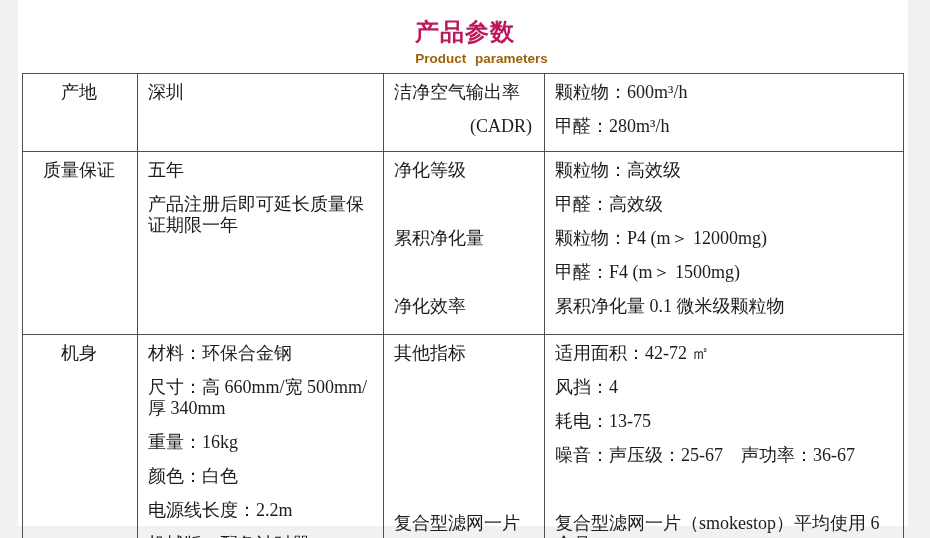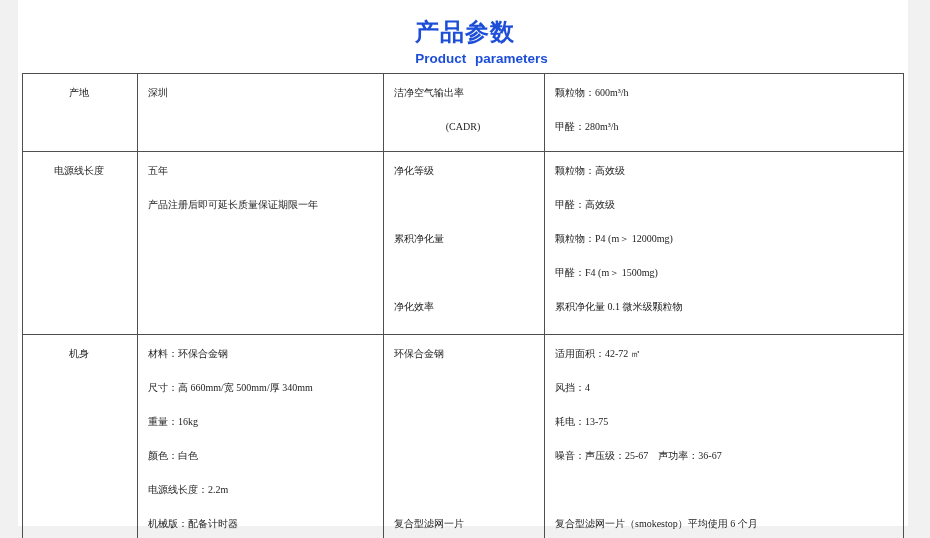--- a/index.html
+++ b/index.html
@@ -14,47 +14,47 @@
   .card {
     position:absolute; left:18px; top:0;
     width:890px; height:526px;
     background:#ffffff;
   }
   .header { position:absolute; left:0; top:0; width:930px; text-align:center; }
   .title {
     margin:0; padding-top:16px;
     font-family:"Liberation Sans","DejaVu Sans",sans-serif;
     font-size:24px; font-weight:bold;
-    color:#1d4ed8; letter-spacing:1px;
+    color:#be185d; letter-spacing:1px;
   }
   .subtitle {
     margin-top:3px;
     font-family:"Liberation Sans","DejaVu Sans",sans-serif;
     font-size:13.5px; font-weight:bold;
-    color:#1d4ed8; word-spacing:5px;padding-left:33px;
+    color:#a16207; word-spacing:5px;padding-left:33px;
   }
   table.params {
     position:absolute; left:22px; top:73px;
     width:881px;
     border-collapse:collapse; table-layout:fixed;
   }
   table.params td {
     border:1px solid #4f4f4f;
     vertical-align:top;
     padding:8px 12px 0 10px;
-    font-size:10px;
+    font-size:18px;
   }
   td.lbl { text-align:center; padding-left:4px; padding-right:4px; }
   .ln {
     min-height:21px; line-height:21px;
     margin-bottom:13px;
     white-space:pre-wrap;
   }
   .ln:last-child { margin-bottom:0; }
-  .ln.center { text-align:center; }
+  .ln.center { text-align:right; }
   tr.r1 td { height:69px; }
   tr.r2 td { height:174px; }
   tr.r3 td { height:207px; }
 </style>
 </head>
 <body>
 
 <div class="card"></div>
 
 <div class="header">
@@ -82,21 +82,21 @@
         <div class="ln center">(CADR)</div>
       </td>
       <td>
         <div class="ln">颗粒物：600m³/h</div>
         <div class="ln">甲醛：280m³/h</div>
       </td>
     </tr>
 
     <tr class="r2">
       <td class="lbl">
-        <div class="ln">电源线长度</div>
+        <div class="ln">质量保证</div>
       </td>
       <td>
         <div class="ln">五年</div>
         <div class="ln">产品注册后即可延长质量保证期限一年</div>
       </td>
       <td>
         <div class="ln">净化等级</div>
         <div class="ln"></div>
         <div class="ln">累积净化量</div>
         <div class="ln"></div>
@@ -117,21 +117,21 @@
       </td>
       <td>
         <div class="ln">材料：环保合金钢</div>
         <div class="ln">尺寸：高 660mm/宽 500mm/厚 340mm</div>
         <div class="ln">重量：16kg</div>
         <div class="ln">颜色：白色</div>
         <div class="ln">电源线长度：2.2m</div>
         <div class="ln">机械版：配备计时器</div>
       </td>
       <td>
-        <div class="ln">环保合金钢</div>
+        <div class="ln">其他指标</div>
         <div class="ln"></div>
         <div class="ln"></div>
         <div class="ln"></div>
         <div class="ln"></div>
         <div class="ln">复合型滤网一片</div>
       </td>
       <td>
         <div class="ln">适用面积：42-72 ㎡</div>
         <div class="ln">风挡：4</div>
         <div class="ln">耗电：13-75</div>

